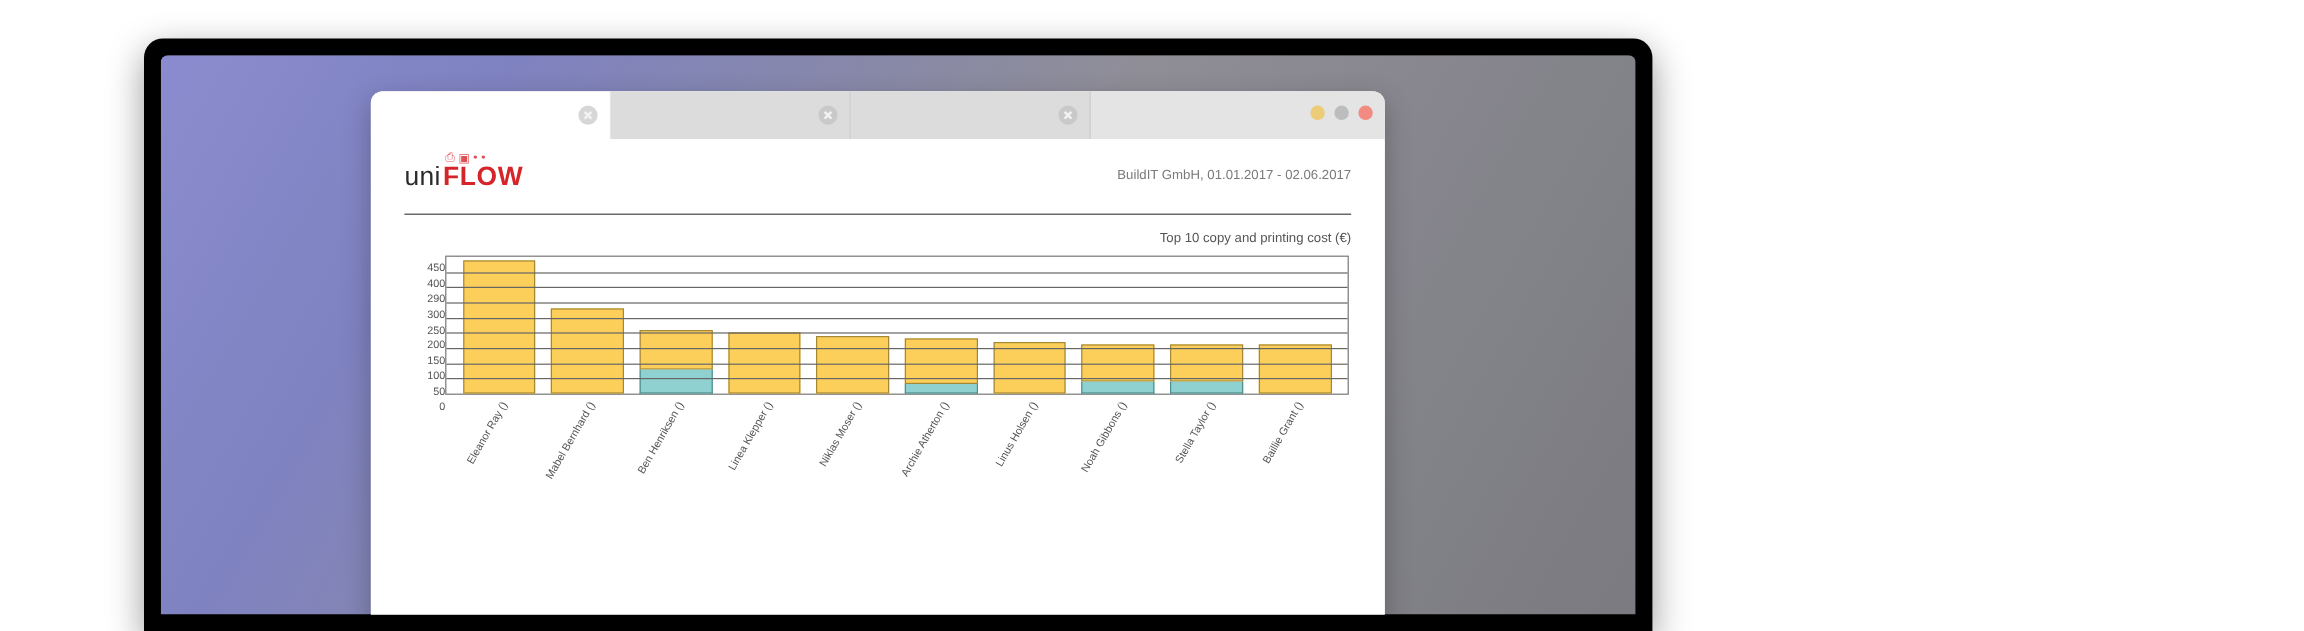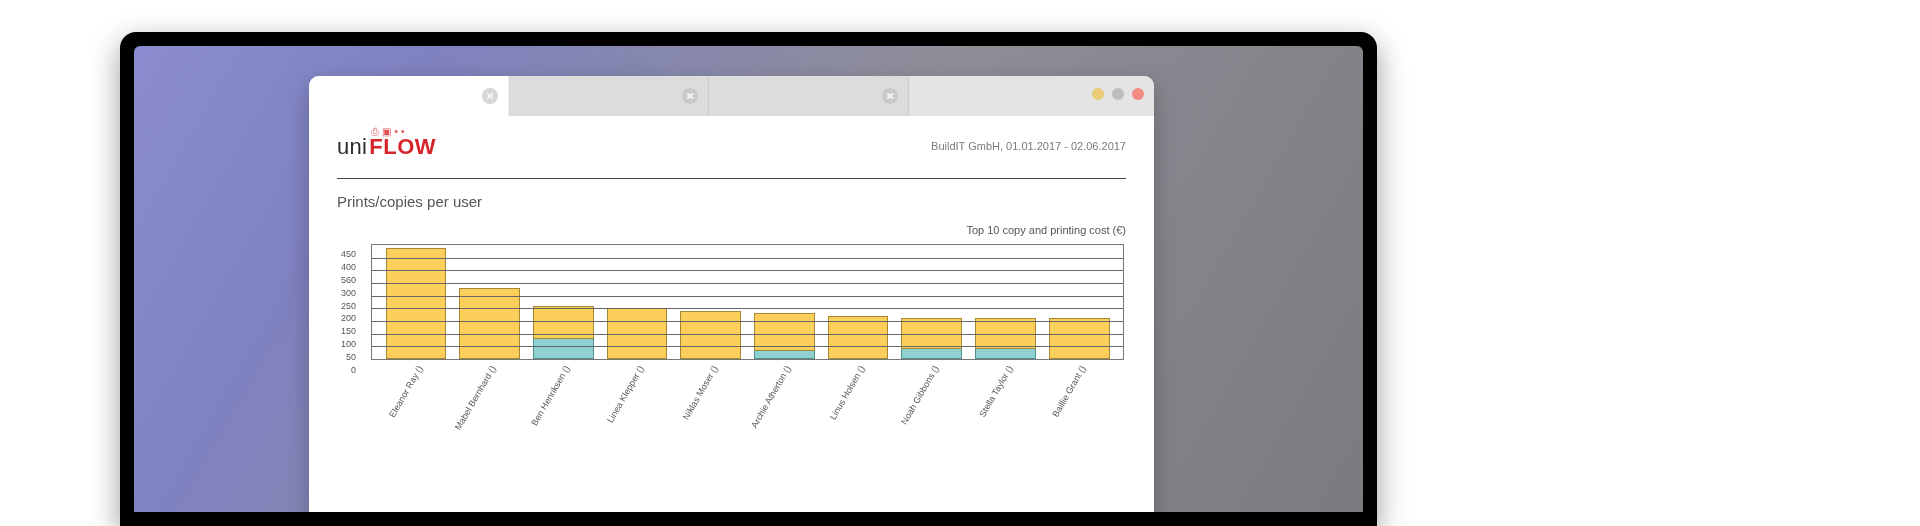--- a/index.html
+++ b/index.html
@@ -172,21 +172,21 @@
       height: 176px;
       margin-top: 6px;
     }
     .chart .y-axis {
       position: absolute;
       left: 0; top: 0; bottom: 60px;
       width: 34px;
     }
     .chart .y-tick {
       position: absolute;
-      right: 15px;
+      right: 0;
       font-size: 9px;
       color: #555;
       transform: translateY(50%);
     }
     .chart .plot {
       position: absolute;
       left: 34px; right: 2px; top: 0; bottom: 60px;
       border: 1px solid #777;
     }
     .chart .grid-line {
@@ -283,34 +283,33 @@
               <span class="uni">uni</span>
               <span class="flow">FLOW</span>
             </div>
             <div class="header-right">
               <span>BuildIT GmbH</span><span>, </span><span>01.01.2017</span><span> - </span><span>02.06.2017</span>
             </div>
           </div>
 
           <hr class="rule">
 
-          <div class="section-title">Prints/copies per user</div>
 
           <div class="chart-title">Top 10 copy and printing cost (€)</div>
 
           <div class="chart">
             <div class="y-axis" id="y-axis">
                 <div class="y-tick" style="top: 100%;">0</div>
                 <div class="y-tick" style="top: 88.8889%;">50</div>
                 <div class="y-tick" style="top: 77.7778%;">100</div>
                 <div class="y-tick" style="top: 66.6667%;">150</div>
                 <div class="y-tick" style="top: 55.5556%;">200</div>
                 <div class="y-tick" style="top: 44.4444%;">250</div>
                 <div class="y-tick" style="top: 33.3333%;">300</div>
-                <div class="y-tick" style="top: 22.2222%;">560</div>
+                <div class="y-tick" style="top: 22.2222%;">290</div>
                 <div class="y-tick" style="top: 11.1111%;">400</div>
                 <div class="y-tick" style="top: 0%;">450</div>
               </div>
             <div class="plot" id="plot">
               <div class="bars" id="bars">
                   <div class="bar">
                     <div class="stack" style="height: 97.7778%;">
                       <div class="seg-upper" style="height: 100%;"></div>
                     </div>
                   </div>

